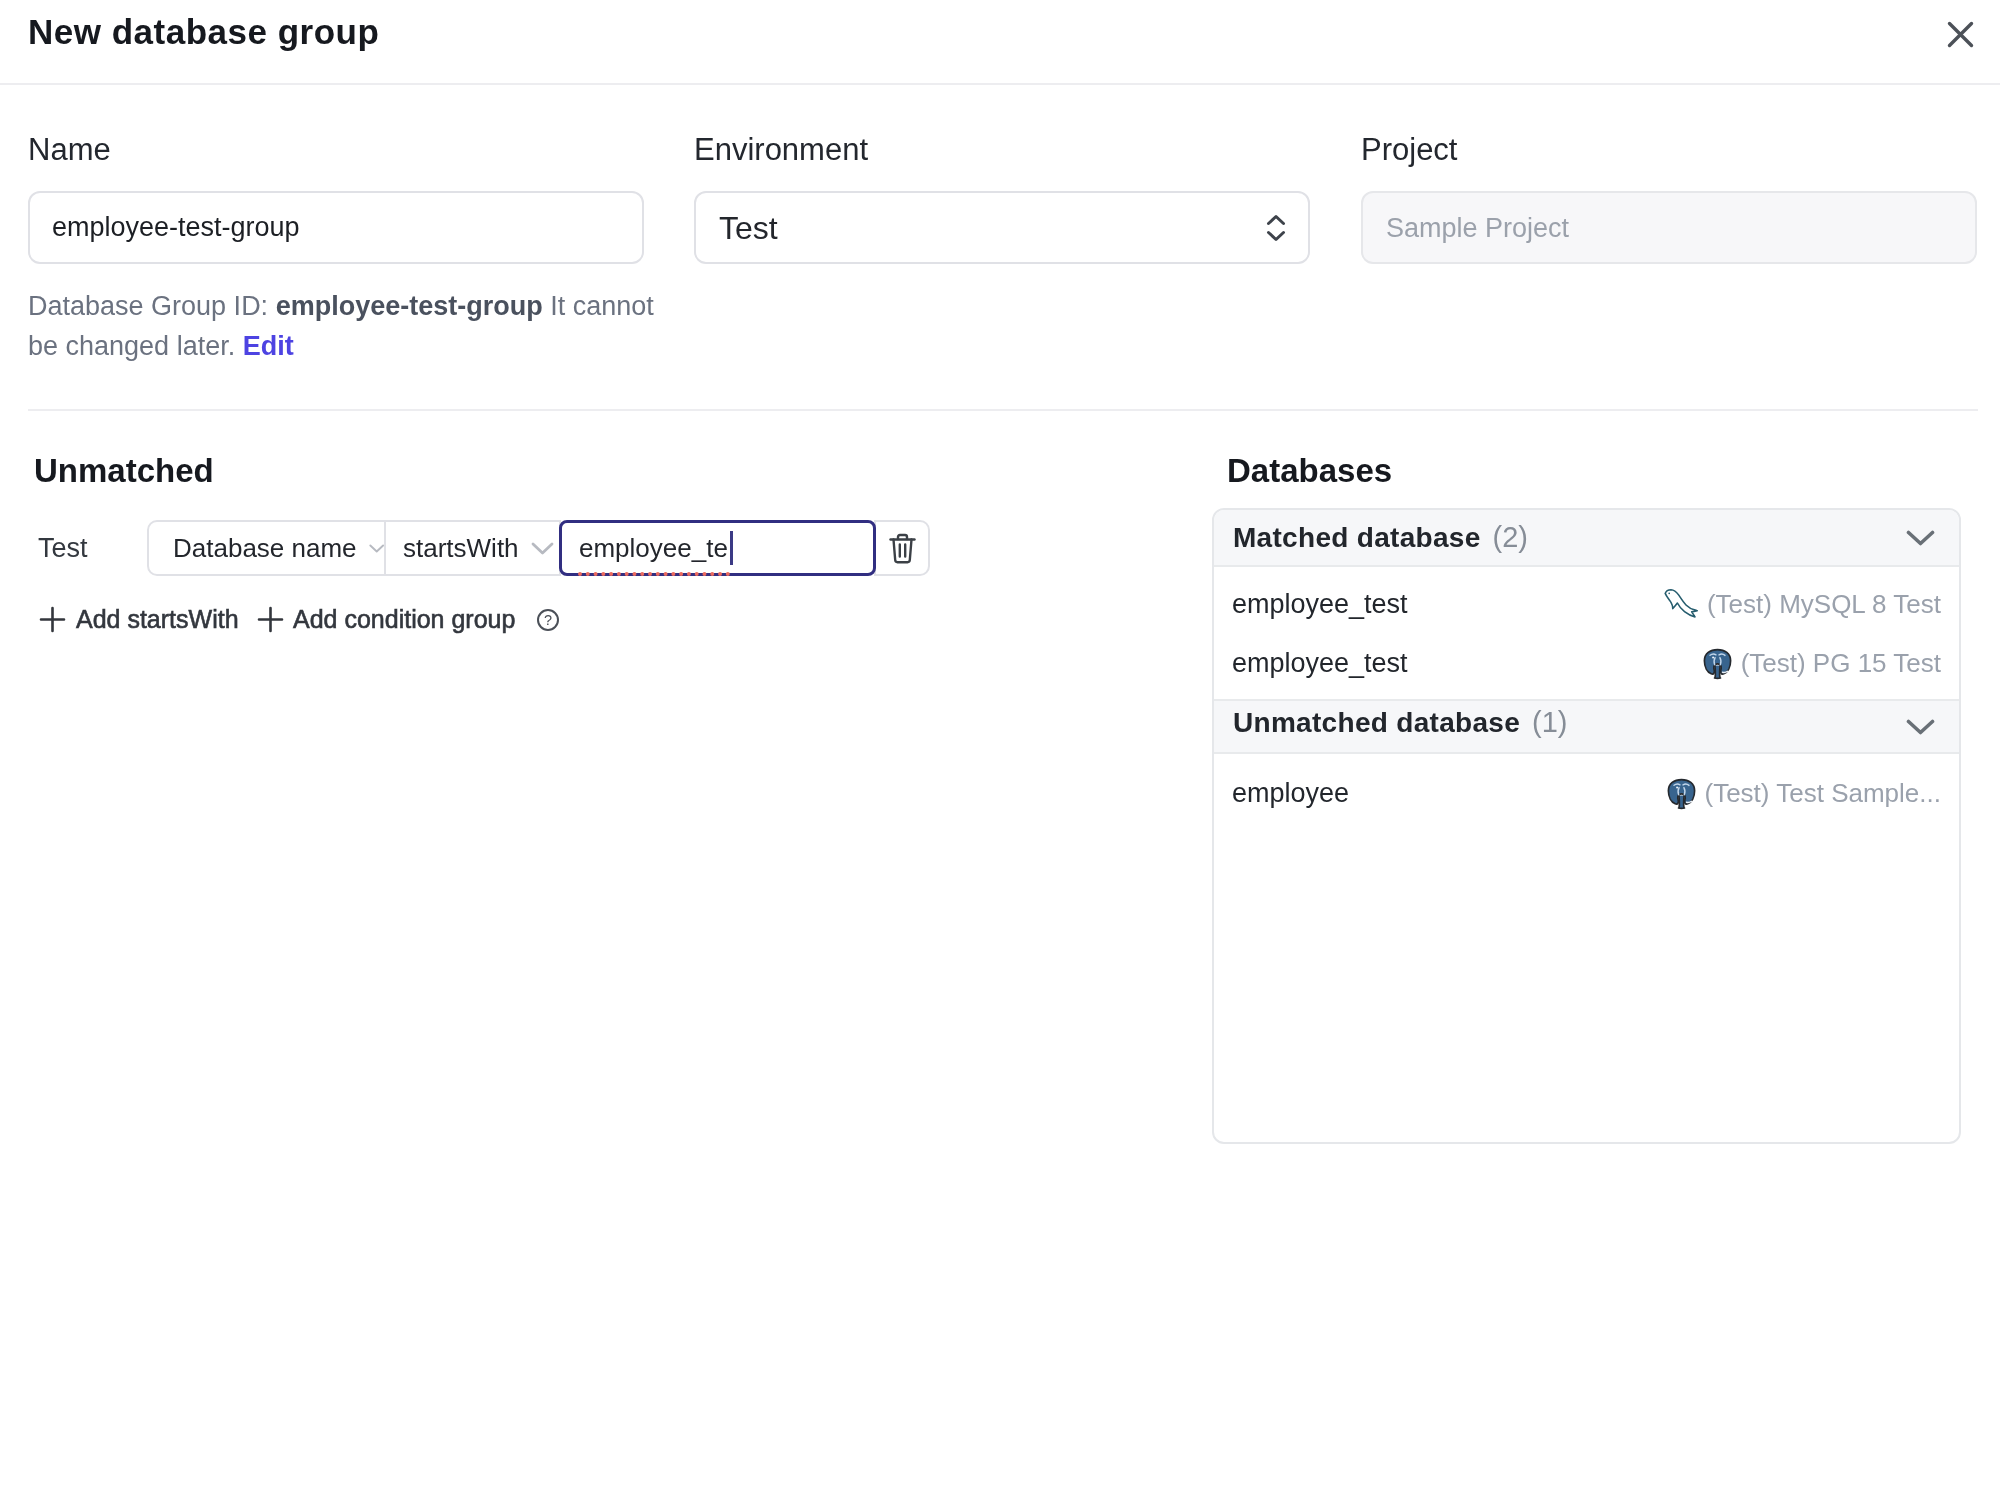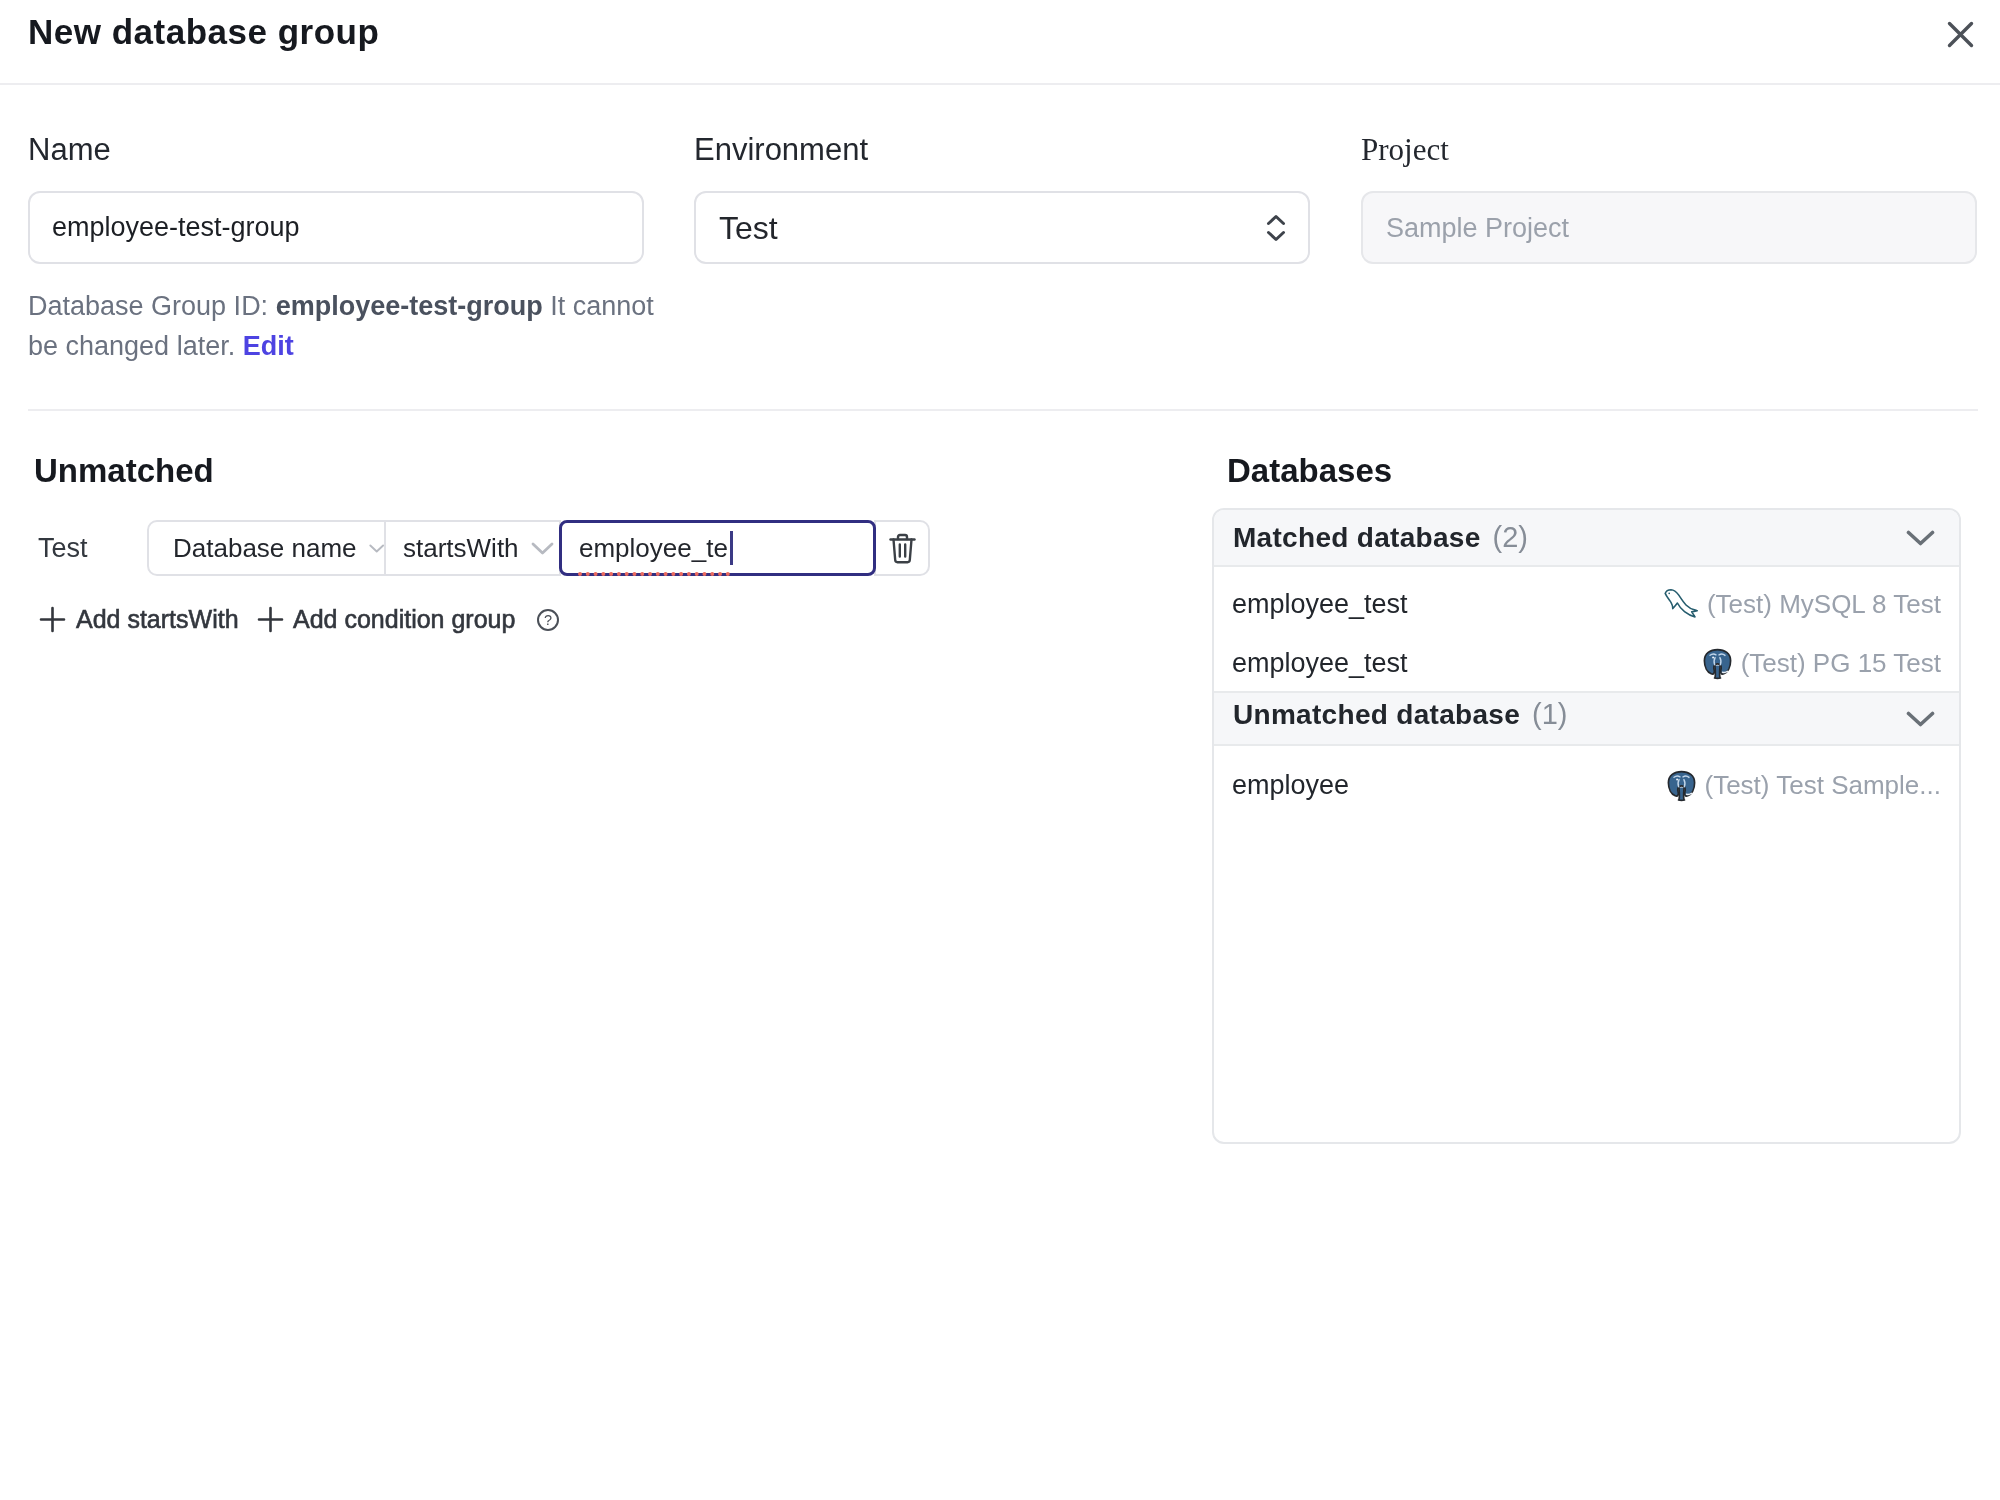--- a/index.html
+++ b/index.html
@@ -14,21 +14,21 @@
 <body>
 
 <div class="abs title" style="left:28px;top:12px;font-size:35px;letter-spacing:0.5px;">New database group</div>
 <svg class="abs" style="left:1947px;top:21px" width="27" height="27" viewBox="0 0 27 27">
   <path d="M2.5 2.5 L24.5 24.5 M24.5 2.5 L2.5 24.5" stroke="#4c5158" stroke-width="3.4" stroke-linecap="round" fill="none"></path>
 </svg>
 <div class="abs" style="left:0;top:83px;width:2000px;height:2px;background:#ededf0"></div>
 
 <div class="abs label" style="left:28px;top:132px;">Name</div>
 <div class="abs label" style="left:694px;top:132px;">Environment</div>
-<div class="abs label" style="left:1361px;top:132px;font-family:Liberation Serif, serif;">Project</div>
+<div class="abs label" style="left:1361px;top:132px;">Project</div>
 
 <div class="abs inp" style="left:28px;top:191px;width:616px;"></div>
 <div class="abs" style="left:52px;top:212px;font-size:27px;color:#1c1f24">employee-test-group</div>
 
 <div class="abs inp" style="left:694px;top:191px;width:616px;"></div>
 <div class="abs" style="left:719px;top:210px;font-size:32px;color:#23262c">Test</div>
 <svg class="abs" style="left:1265px;top:214px" width="22" height="28" viewBox="0 0 22 28">
   <path d="M3.5 9.5 L11 2.5 L18.5 9.5" stroke="#3e434b" stroke-width="3" fill="none" stroke-linecap="round" stroke-linejoin="round"></path>
   <path d="M3.5 18.5 L11 25.5 L18.5 18.5" stroke="#3e434b" stroke-width="3" fill="none" stroke-linecap="round" stroke-linejoin="round"></path>
 </svg>
@@ -113,21 +113,21 @@
       <path d="M15.5 1.6 C8.2 1.6 2.4 5.2 2.4 12.8 C2.4 19 5.2 24.2 9.2 25.8 C10.4 26.3 11.5 26.0 12.0 25.0 C12.5 24.1 12.4 23.0 12.1 21.9 C11.6 19.9 11.7 18.0 12.7 17.0 C13.5 16.2 14.4 15.8 15.5 15.8 C16.6 15.8 17.5 16.2 18.3 17.0 C19.3 18.0 19.4 19.9 18.9 21.9 C18.6 23.0 18.5 24.1 19.0 25.0 C19.5 26.0 20.6 26.3 21.8 25.8 C25.8 24.2 28.6 19 28.6 12.8 C28.6 5.2 22.8 1.6 15.5 1.6 Z" fill="#38648e" stroke="#25292e" stroke-width="1.7"></path>
       <path d="M12.9 17.4 q1.1 12.6 -0.4 12.6 q3.0 0.9 6.0 0 q-1.5 0 -0.4 -12.6" fill="#38648e" stroke="#25292e" stroke-width="1.7" stroke-linejoin="round"></path>
       <path d="M8 7.3 q3 -2.4 6 -0.5 M17 6.9 q3.2 -1.9 6 0.5" stroke="#c2d6ea" stroke-width="1.4" fill="none" stroke-linecap="round"></path>
       <path d="M12.7 16.8 q-1.5 -3.8 0.4 -7.2 M18.3 16.8 q1.5 -3.8 -0.4 -7.2" stroke="#c2d6ea" stroke-width="1.4" fill="none" stroke-linecap="round"></path>
       <circle cx="11.1" cy="9.4" r="1" fill="#eef4fa"></circle>
       <path d="M20.5 24.2 q2.6 0.7 5 -0.8" stroke="#e8f0f8" stroke-width="1.5" fill="none" stroke-linecap="round"></path>
     </svg>
     <span style="font-size:26px;color:#9aa1ac">(Test) PG 15 Test</span>
   </div>
 
-  <div style="box-sizing:border-box;height:55px;background:#f6f7f9;border-top:2px solid #e8eaec;border-bottom:2px solid #e8eaec;display:flex;align-items:center;padding:0 24px 0 19px">
+  <div style="box-sizing:border-box;height:55px;margin-top:8px;background:#f6f7f9;border-top:2px solid #e8eaec;border-bottom:2px solid #e8eaec;display:flex;align-items:center;padding:0 24px 0 19px">
     <span style="font-size:28px;font-weight:700;letter-spacing:0.3px;color:#22262c;position:relative;top:-4px">Unmatched database</span>
     <span style="font-size:29px;color:#868d97;margin-left:12px;position:relative;top:-4px">(1)</span>
     <span style="flex:1"></span>
     <svg width="29" height="16" viewBox="0 0 29 16">
         <path d="M2.5 2.5 L14.5 13.5 L26.5 2.5" stroke="#697077" stroke-width="3.6" fill="none" stroke-linecap="round" stroke-linejoin="round"></path>
       </svg>
   </div>
 
   <div style="box-sizing:border-box;height:55px;margin-top:12px;display:flex;align-items:center;padding:0 18px">
     <span style="font-size:27px;color:#22262c">employee</span>

